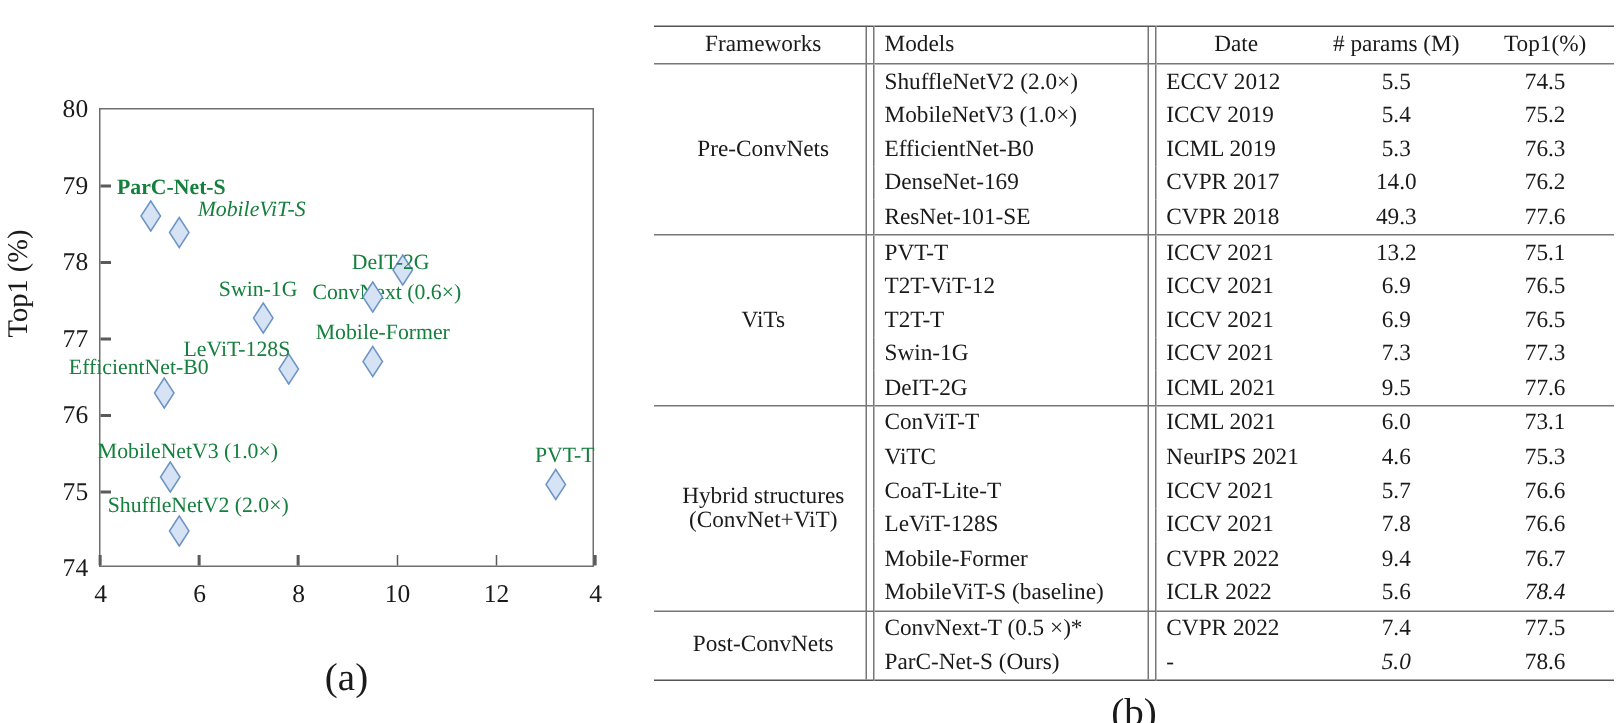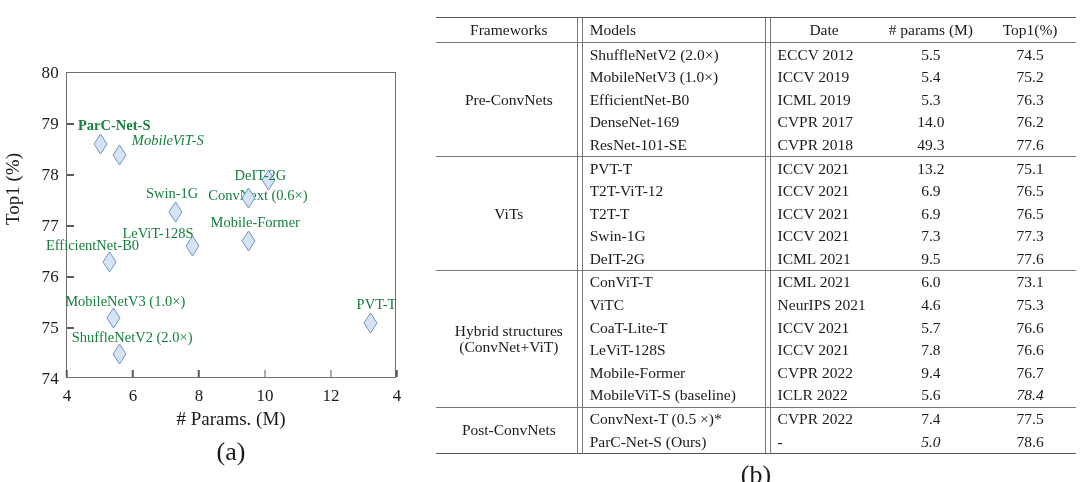--- a/index.html
+++ b/index.html
@@ -280,21 +280,20 @@
         </div>
         <div class="pt-label" style="left: 4.8px; top: 256.5px;">ShuffleNetV2 (2.0×)</div>
         <div class="marker" style="left: 303.6px; top: 249.9px;">
           <svg width="15" height="22" viewBox="0 0 15 22">
             <polygon points="7.5,1 14,11 7.5,21 1,11" fill="#d6e3f4" stroke="#6d94c6" stroke-width="1"></polygon>
           </svg>
         </div>
         <div class="pt-label" style="left: 289.6px; top: 223.9px;">PVT-T</div>
       </div>
 
-    <div id="x-axis-title"># Params. (M)</div>
     <div id="caption-a">(a)</div>
   </div>
 
   <div id="panel-b">
     <table id="perf-table">
       <thead>
         <tr class="rule-top rule-thin">
           <th class="c-frameworks">Frameworks</th>
           <th class="c-models vline-l">Models</th>
           <th class="c-date vline-l">Date</th>

